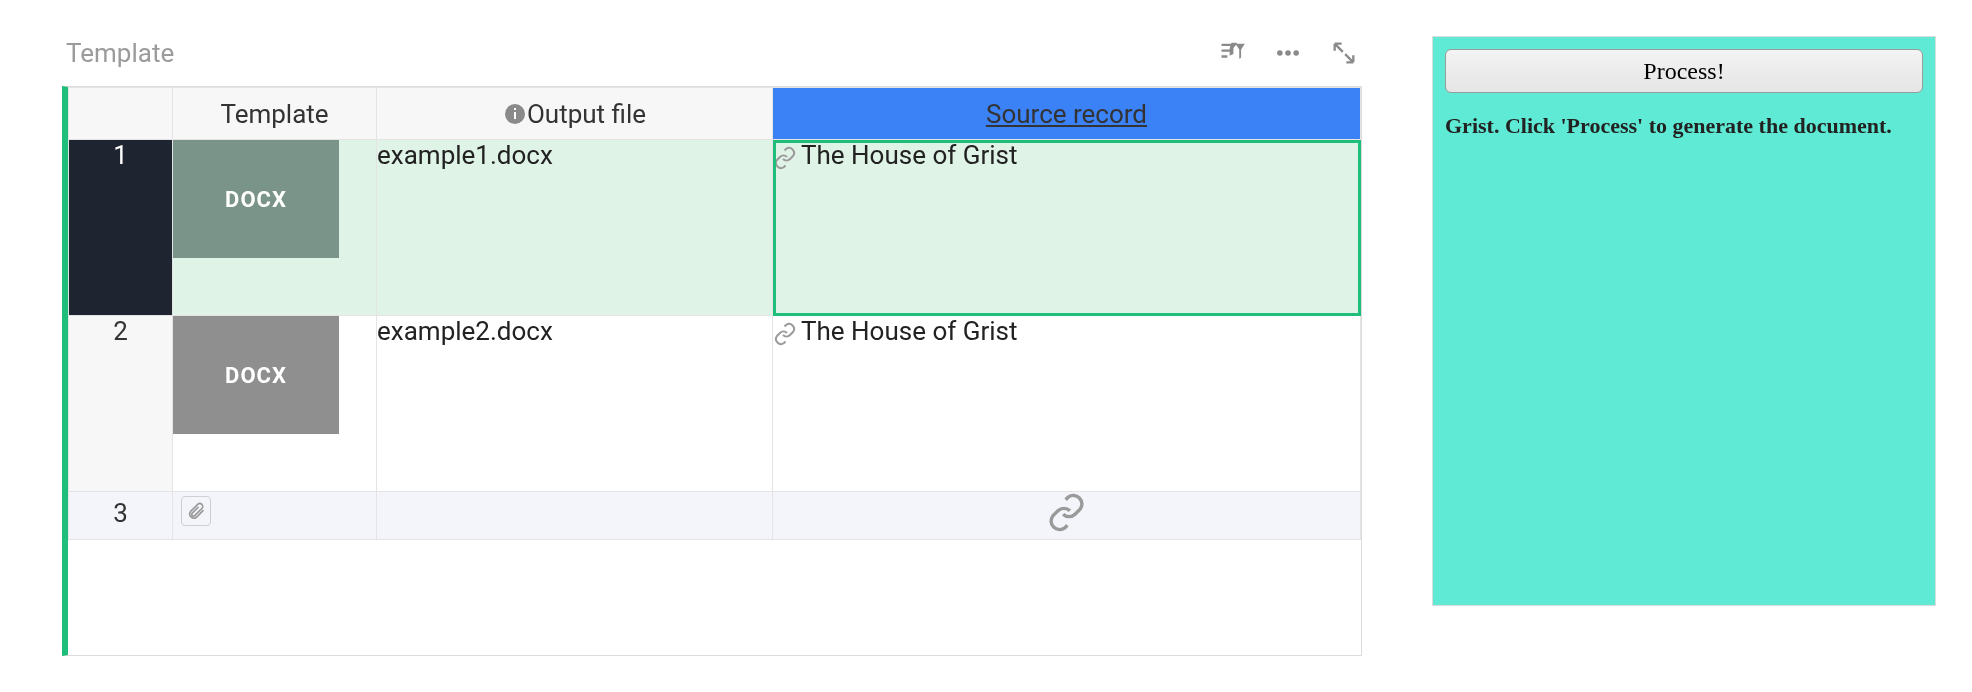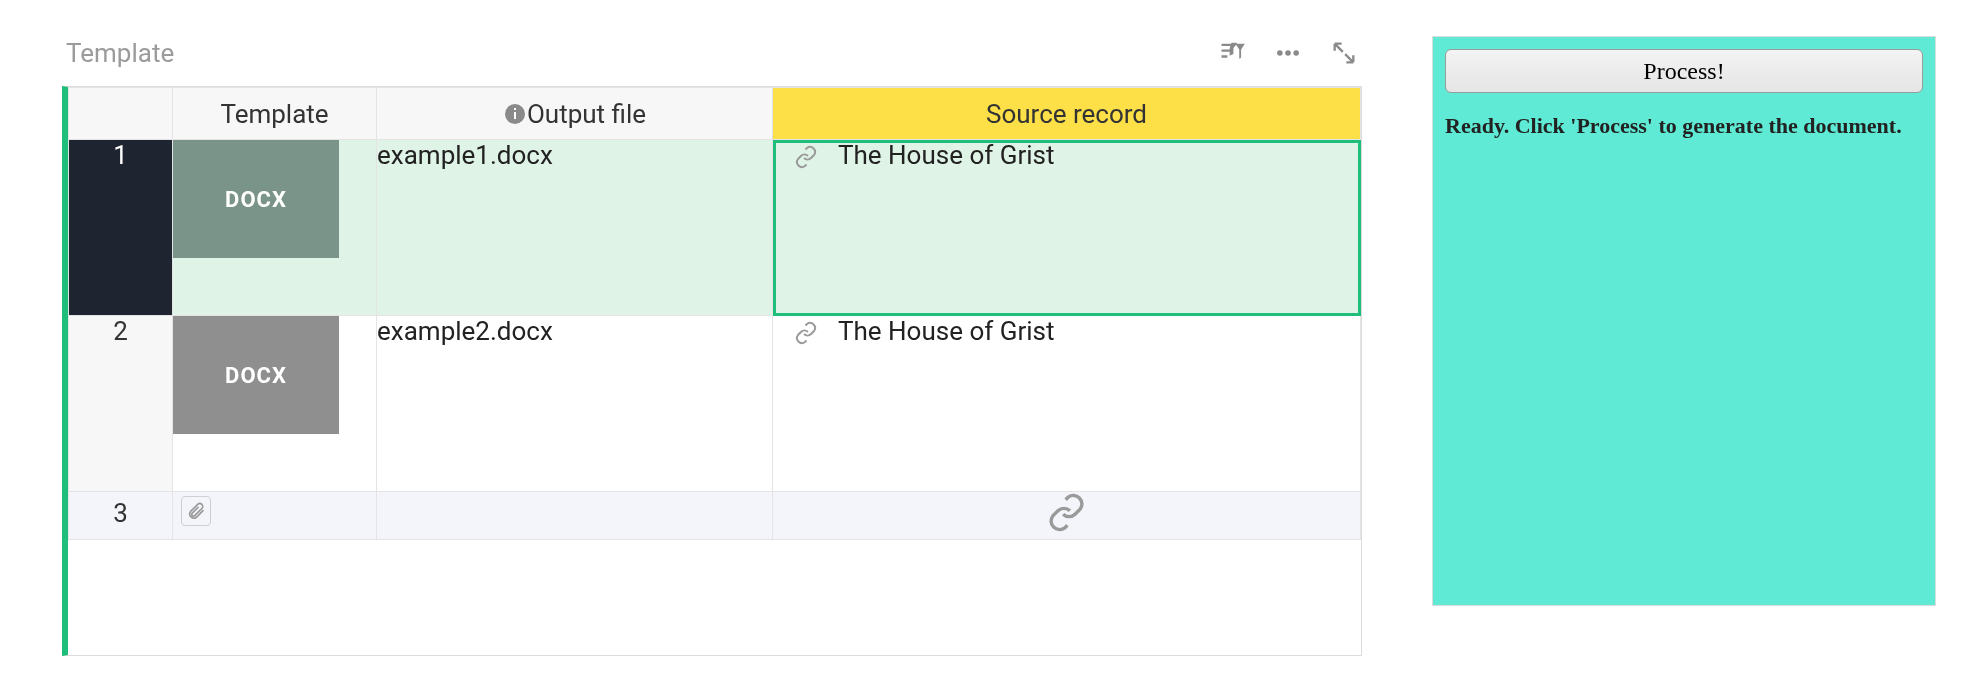--- a/index.html
+++ b/index.html
@@ -97,21 +97,21 @@
     justify-content: center;
     gap: 0;
     height: 100%;
   }
   .info-icon {
     width: 24px; height: 24px;
     display: inline-block;
   }
   .info-icon svg { width: 100%; height: 100%; }
 
-  .grid th.th-source { background: #fde047; }
+  .grid th.th-source { background: #3b82f6; text-decoration: underline; }
 
   .rownum {
     background: #f7f7f7;
     text-align: center;
     vertical-align: top;
     padding-top: 14px;
     font-size: 26px;
     color: #333;
   }
   tr.active .rownum {
@@ -133,23 +133,22 @@
     color: #fff;
     letter-spacing: 1px;
     background: #8f8f8f;
   }
   .thumb.sel { background: #7a9489; }
 
   .text-cell { padding: 14px 12px; }
   .link-cell { padding: 12px 12px; }
   .link-inner {
     display: flex;
-    align-items: center;
-    gap: 20px;
-    padding-left: 21px;
+    align-items: flex-end;
+    gap: 4px;
   }
   .link-icon {
     width: 24px; height: 24px; flex: none;
     color: #9a9a9a;
     margin-top: 4px;
   }
   .link-icon svg { width: 100%; height: 100%; }
 
   tr.active td.text-cell,
   tr.active td.link-cell,
@@ -326,17 +325,17 @@
           </tr>
         </tbody>
       </table>
     </div>
   </div>
 
   <div class="panel panel-right">
 
     <div class="widget-box">
       <button class="process-btn">Process!</button>
-      <div class="status-text">Ready. Click 'Process' to generate the document.</div>
+      <div class="status-text">Grist. Click 'Process' to generate the document.</div>
     </div>
   </div>
 
 </div>
 
 </body></html>

